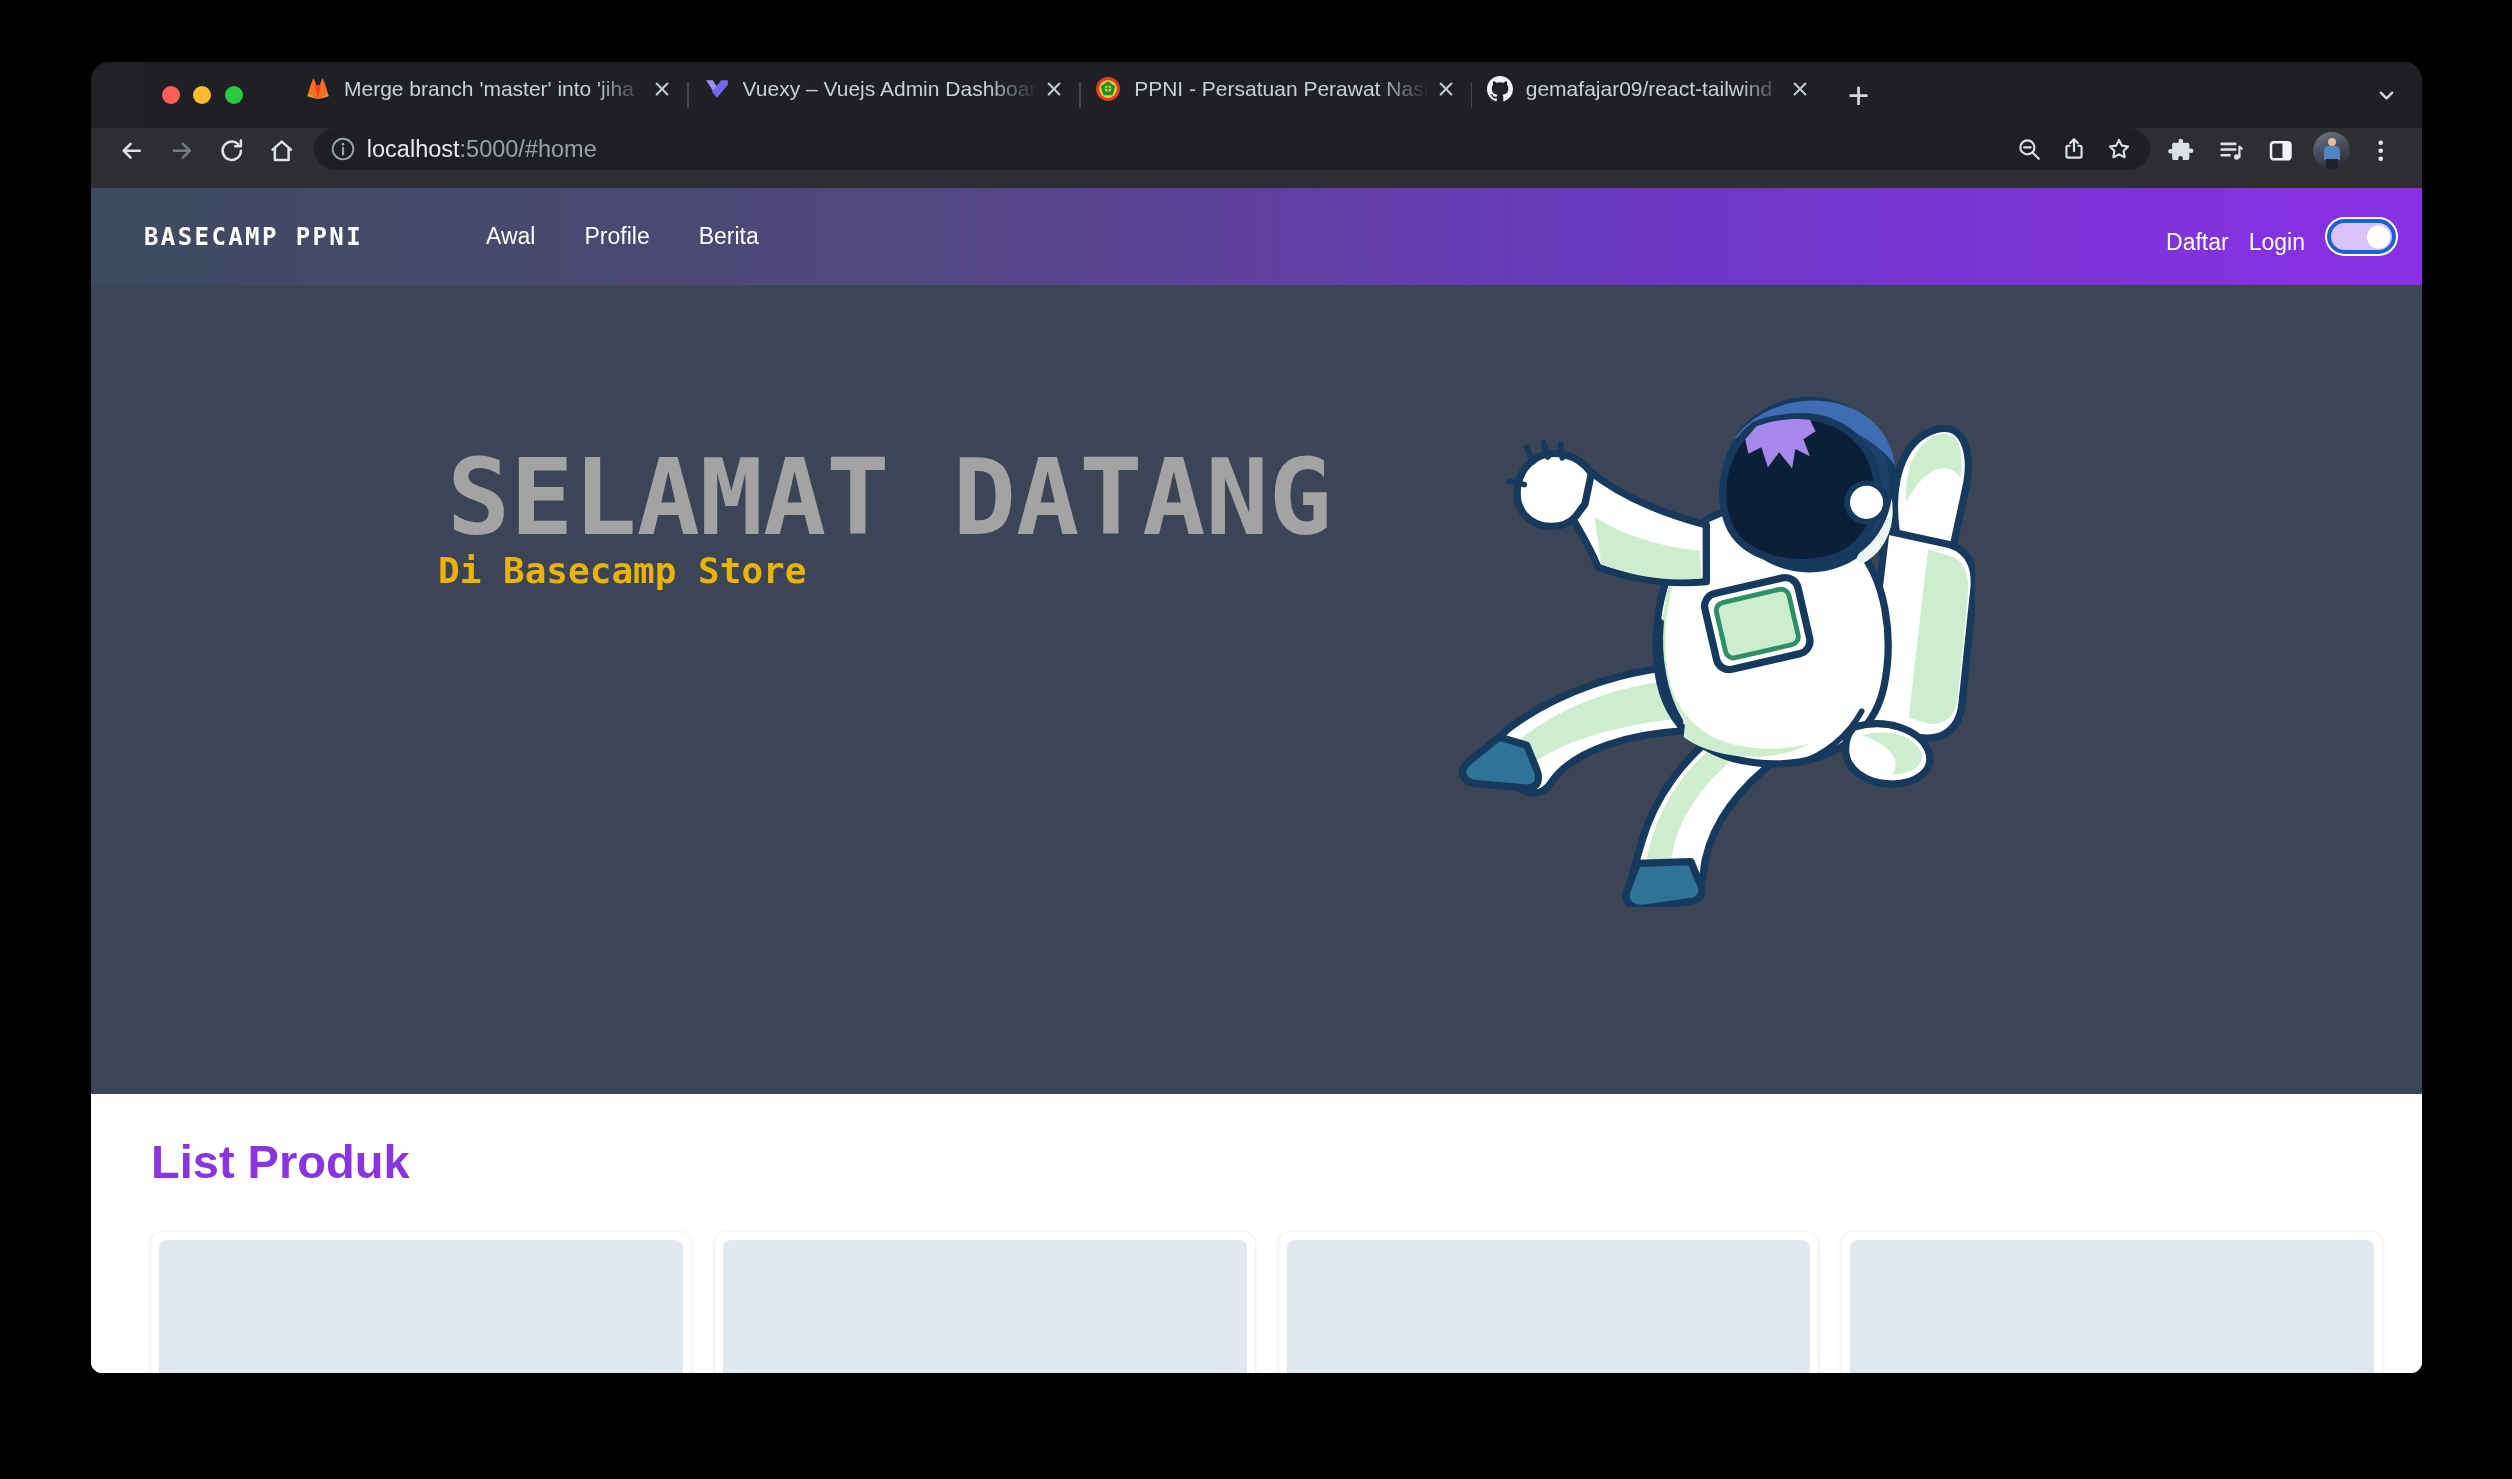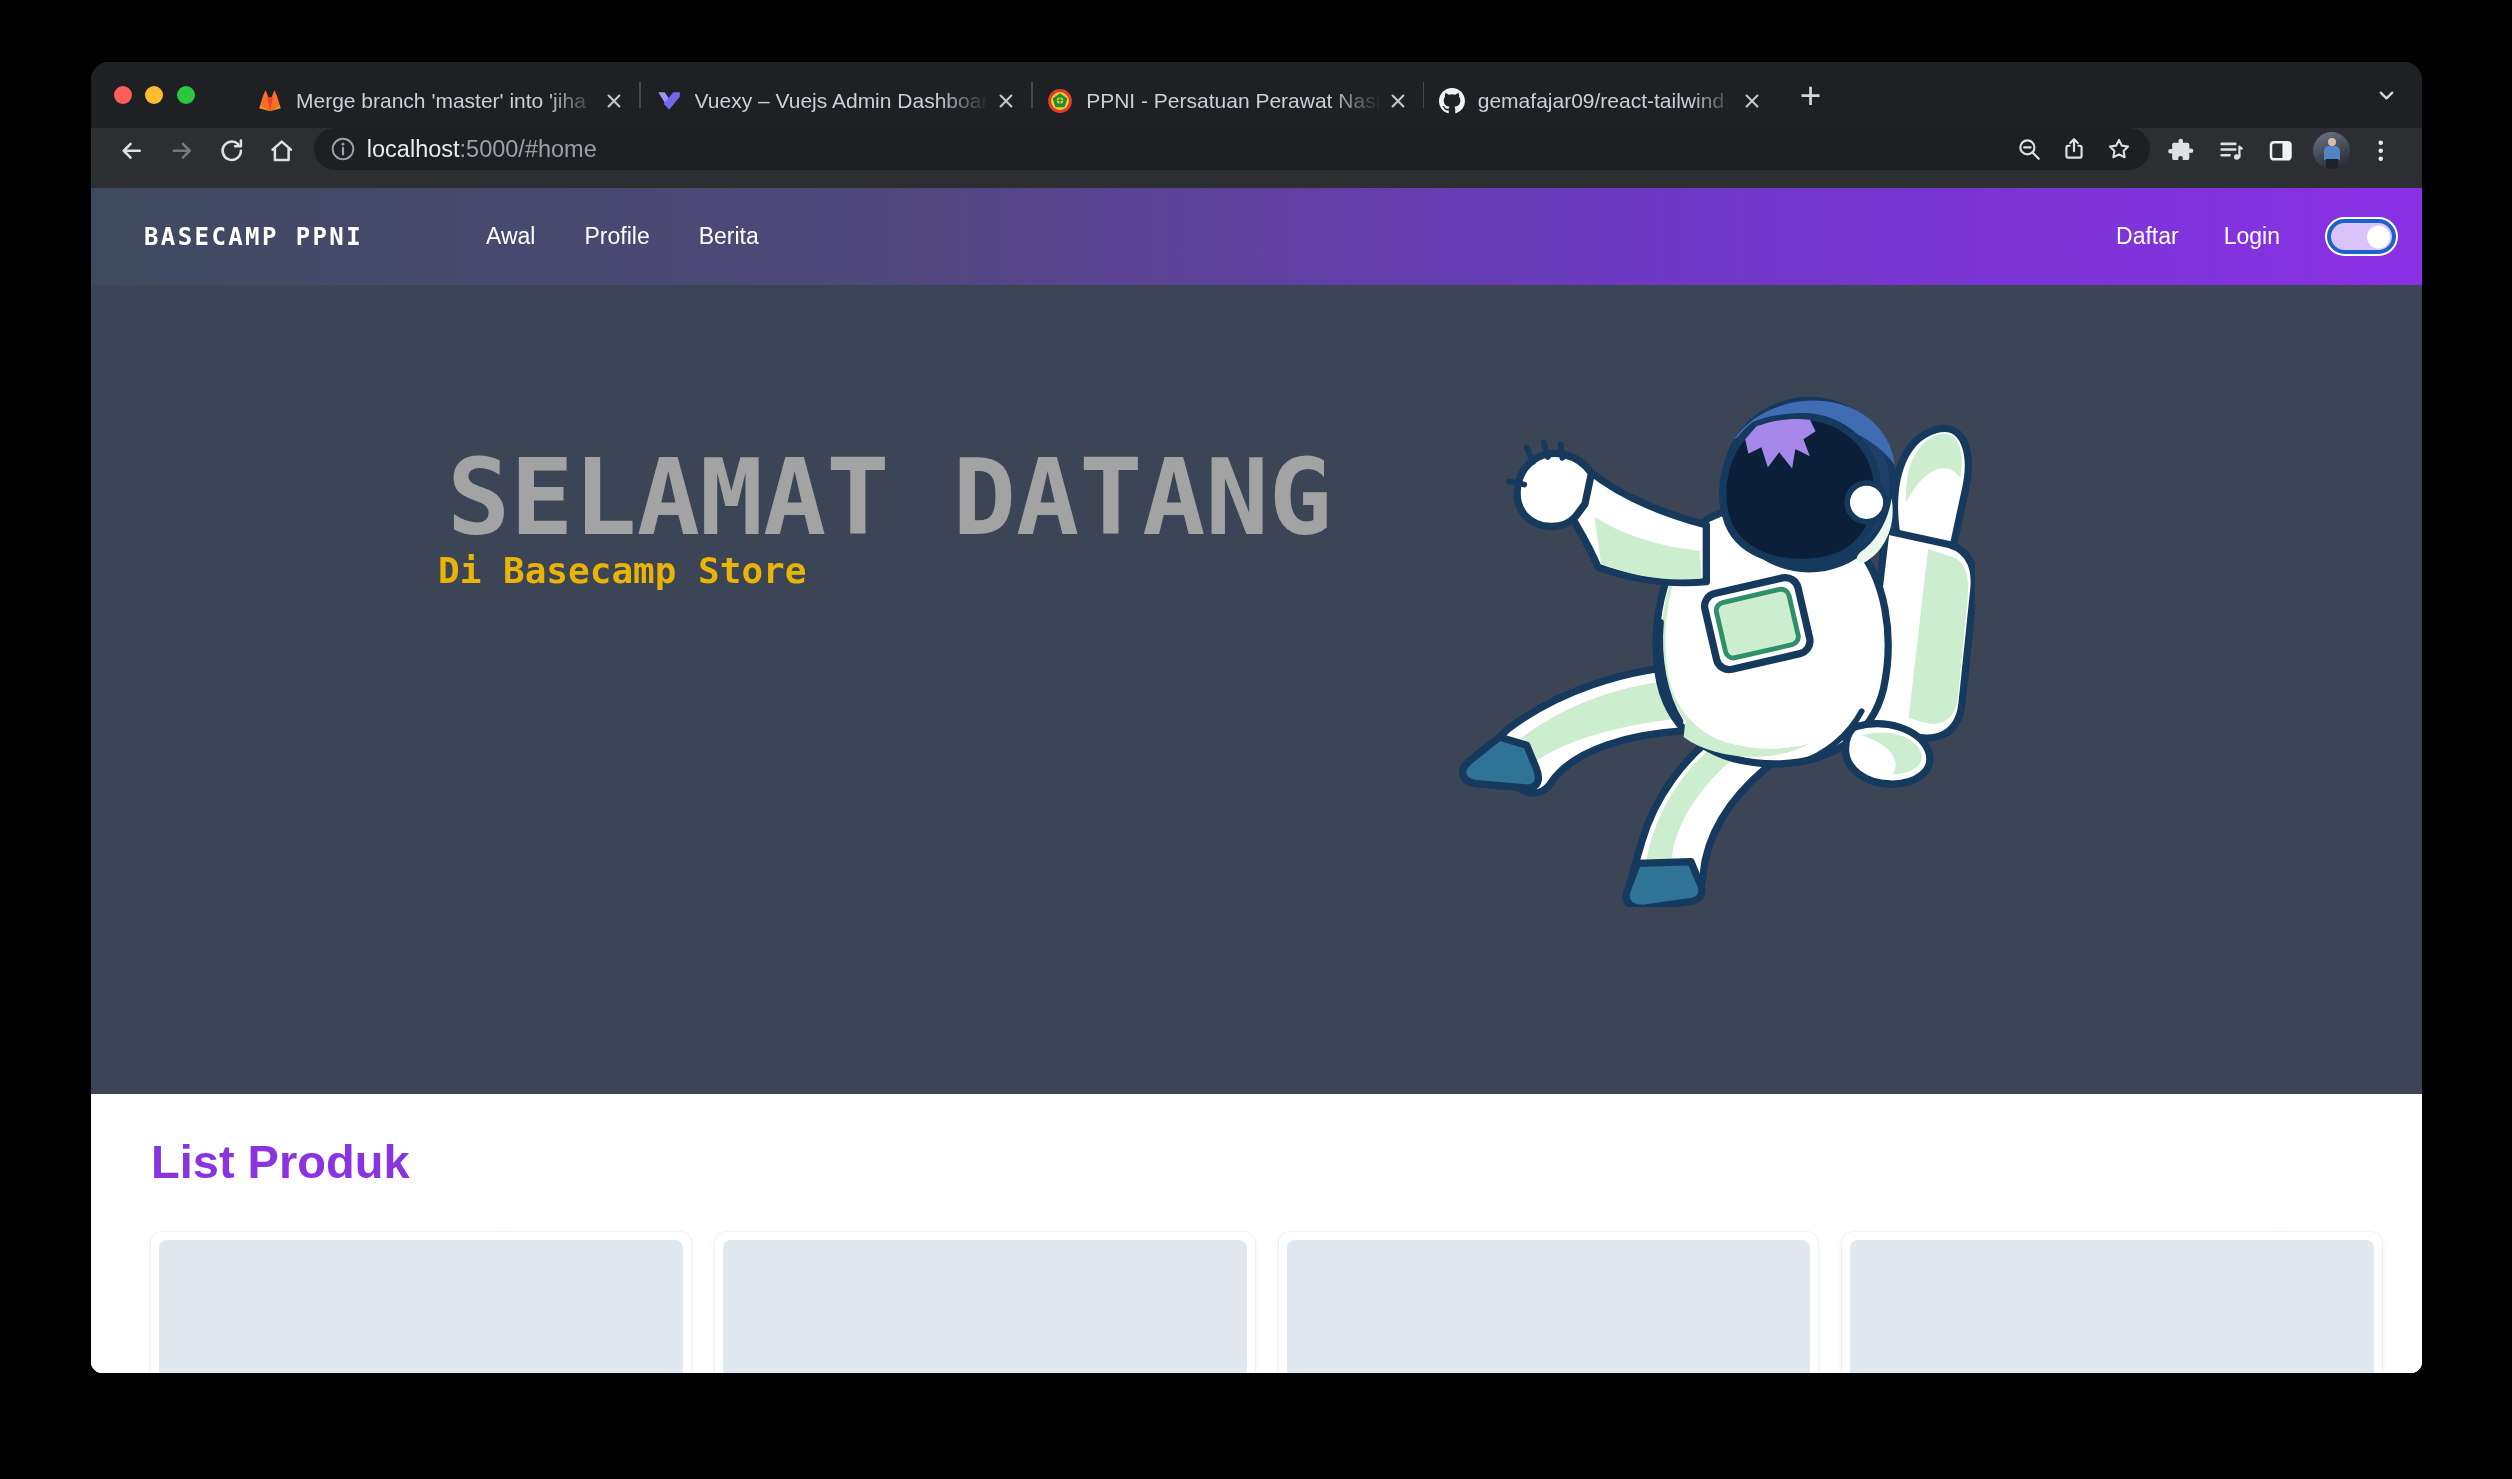--- a/index.html
+++ b/index.html
@@ -3,21 +3,21 @@
 <meta charset="utf-8">
 <style>
   * { margin:0; padding:0; box-sizing:border-box; }
   html,body { width:2512px; height:1480px; background:#000; font-family:"Liberation Sans", sans-serif; overflow:hidden; }
 
   .window { position:absolute; left:91px; top:62px; width:2331px; height:1311px;
     border-radius:18px 18px 11.3px 11.3px; overflow:hidden; background:#202124;
     display:flex; flex-direction:column; }
 
   
-  .tabstrip { height:66px; background:#1e2023; display:flex; align-items:flex-end; padding:0 16px; flex:0 0 auto; }
+  .tabstrip { height:66px; background:#1e2023; display:flex; align-items:flex-end; padding:12px 16px; flex:0 0 auto;margin-left:48px; }
   .traffic { display:flex; gap:13.8px; align-items:center; align-self:center; padding:0 11.3px 0 6.5px; }
   .tl { width:18px; height:18px; border-radius:50%; }
   .tl.red{ background:#ff5f57; } .tl.yellow{ background:#febc2e; } .tl.green{ background:#2ac840; }
 
   .tabs { display:flex; align-items:flex-end; margin-left:36px; height:100%; }
   .tab { height:55px; display:flex; align-items:center; padding:0 11.3px 0 14.6px; position:relative; border-radius:11.3px 11.3px 0 0; }
   .tab .favicon { width:26px; height:26px; flex:0 0 auto; margin-right:13px; }
   .tab-title { flex:1; font-size:21px; color:#cbd0d5; white-space:nowrap; overflow:hidden;
     -webkit-mask-image:linear-gradient(90deg,#000 82%,transparent 99%);
     mask-image:linear-gradient(90deg,#000 82%,transparent 99%); }
@@ -46,21 +46,21 @@
   .avatar .legs { position:absolute; left:13.8px; top:27px; width:11.3px; height:9.7px; background:#1d2129; }
 
   
   .page { flex:1; background:#fff; display:flex; flex-direction:column; position:relative; overflow:hidden; }
 
   .site-nav { height:97px; flex:0 0 auto; display:flex; align-items:center; padding:0 24px 0 53px;
     background:linear-gradient(90deg,#3e4a5f 0%,#50487c 34%,#6e38c6 68%,#8a30e6 100%); }
   .brand { font-family:"DejaVu Sans Mono", monospace; font-weight:bold; font-size:24px; letter-spacing:2.4px; color:#fff; }
   .nav-links { display:flex; gap:49px; margin-left:123px; }
   .nav-link { font-size:23px; color:#fff; }
-  .nav-right { margin-left:auto; display:flex; align-items:center; gap:45px; }
+  .nav-right { margin-left:auto; display:flex; align-items:flex-end; gap:20px; }
   .nav-action { font-size:23px; color:#fff; }
   .toggle { width:73px; height:39px; border-radius:21px; background:#fff; padding:2.4px; flex:0 0 auto; }
   .toggle-track { width:100%; height:100%; border-radius:18px; border:4px solid #1a63cf; background:#d9c3f8; position:relative; }
   .toggle-knob { position:absolute; right:1.6px; top:50%; transform:translateY(-50%); width:23px; height:23px; border-radius:50%; background:#fff; }
 
   .hero { height:809px; flex:0 0 auto; background:#3b4556; position:relative; }
   .hero-title { position:absolute; left:356px; top:152px; font-family:"DejaVu Sans Mono", monospace; font-weight:bold; font-size:105px; color:#a3a3a3; letter-spacing:0px; }
   .hero-sub { position:absolute; left:347px; top:265px; font-family:"DejaVu Sans Mono", monospace; font-weight:bold; font-size:36px; color:#eab308; }
   .astronaut { position:absolute; left:1358px; top:96px; width:526px; height:526px; }
 

